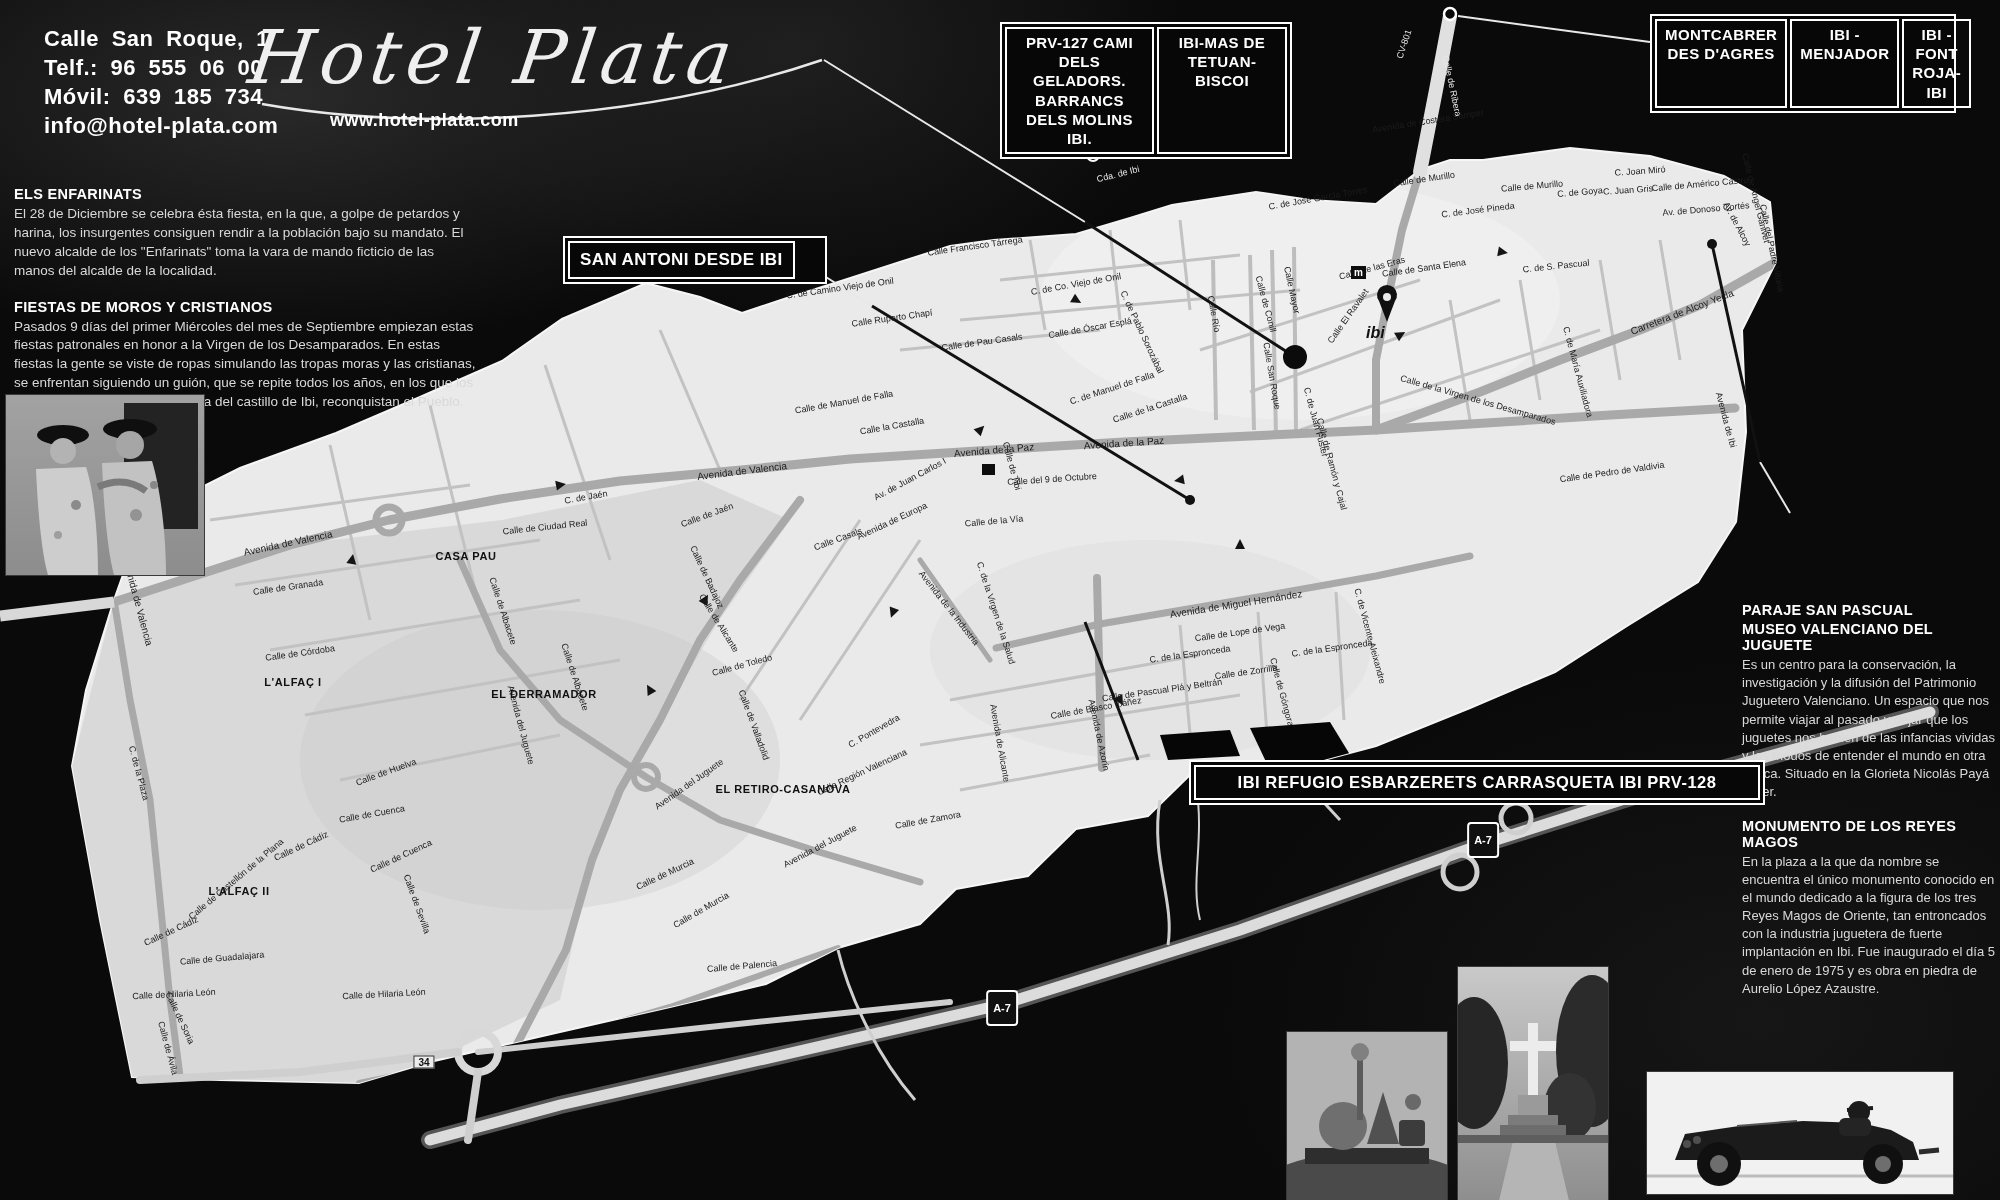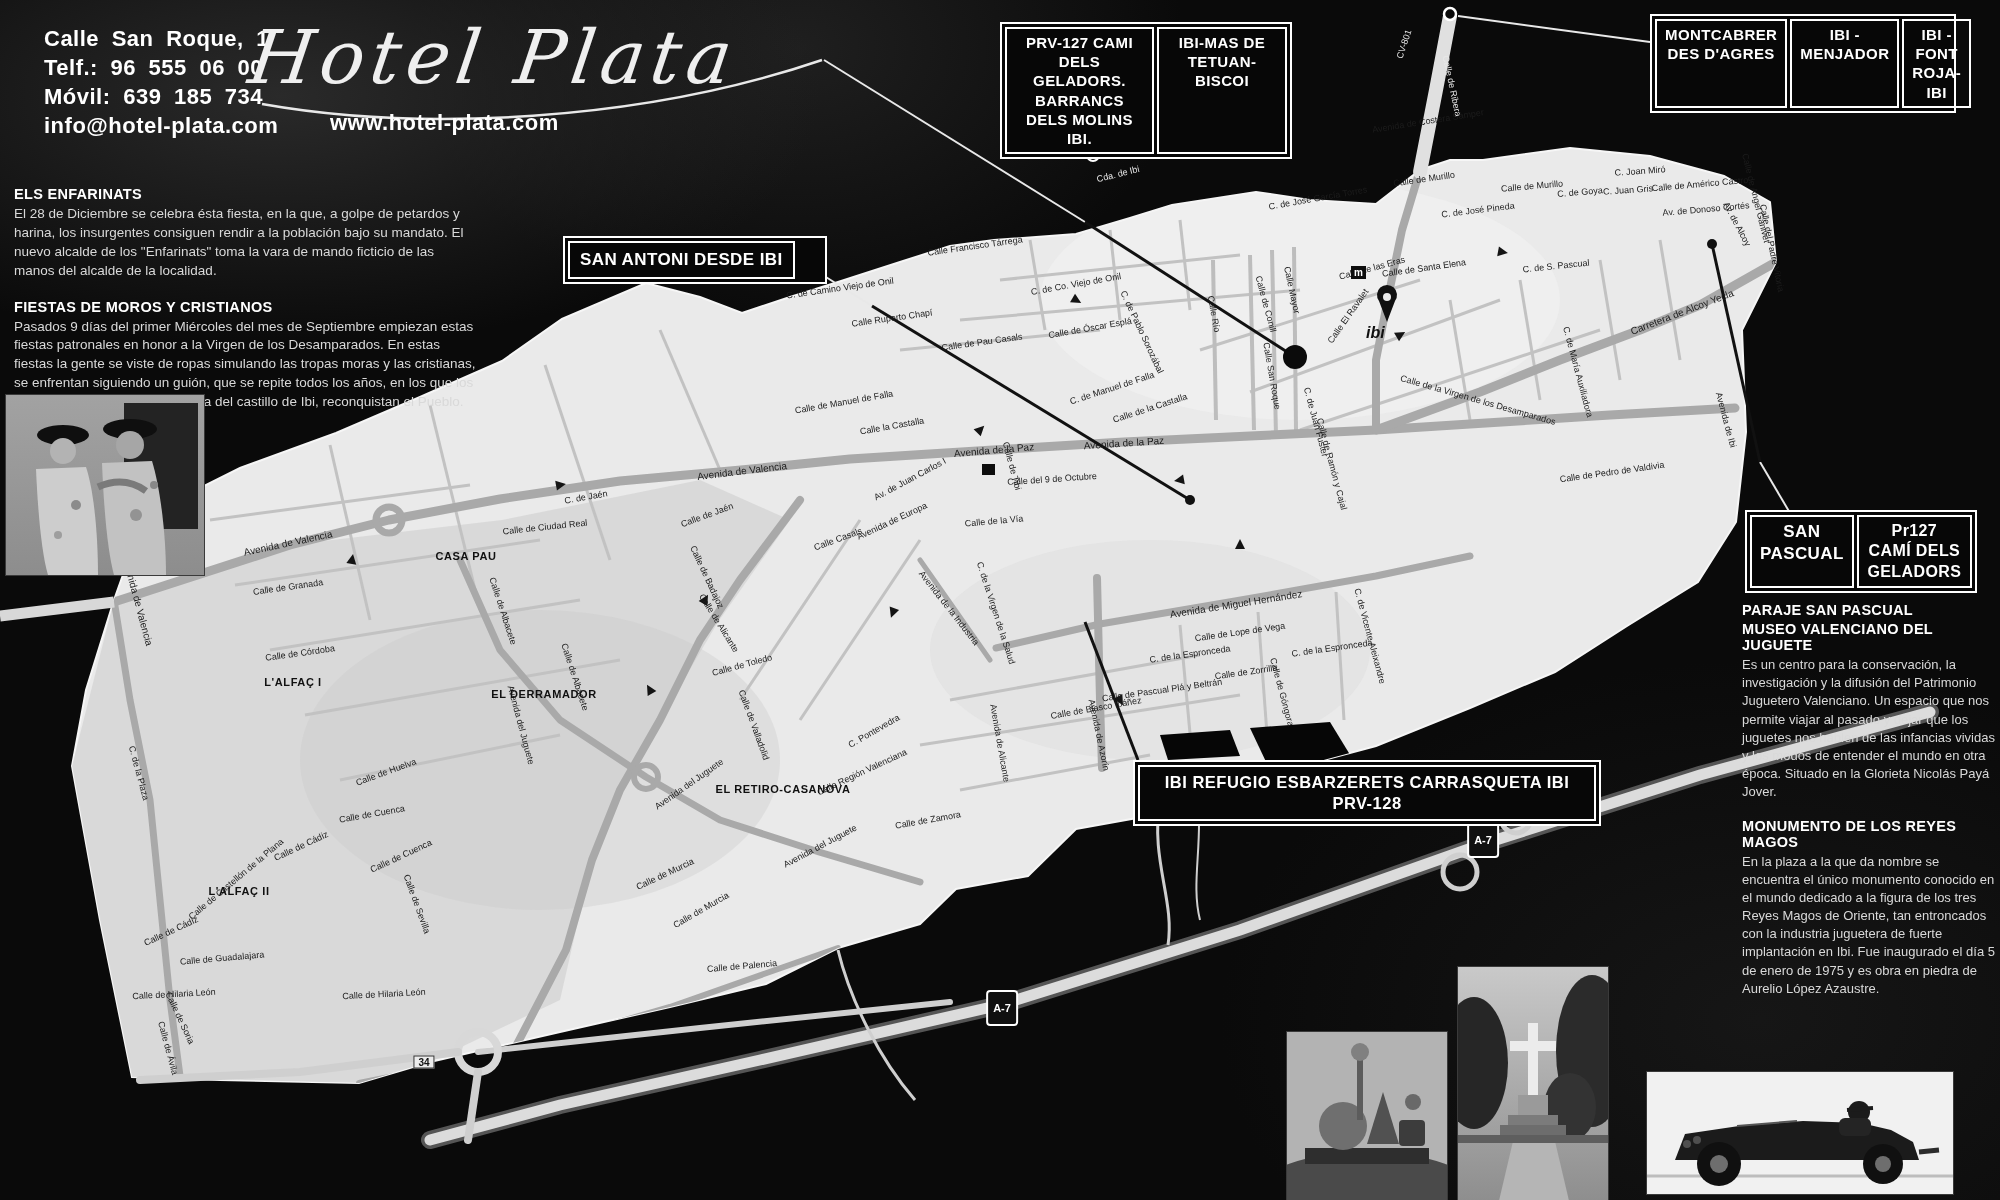--- a/index.html
+++ b/index.html
@@ -11,21 +11,21 @@
       #0a0a0a;
     font-family:"Liberation Sans", sans-serif;}
   svg{position:absolute;left:0;top:0;}
   
   .contact{position:absolute;left:44px;top:24px;color:#fff;font-weight:bold;
     font-size:22px;line-height:29px;letter-spacing:.5px;word-spacing:6px;white-space:nowrap;}
   .logo{position:absolute;left:250px;top:14px;color:#efefef;
     font-family:"DejaVu Serif", serif;font-style:italic;font-size:74px;
     transform:skewX(-8deg);letter-spacing:6px;white-space:nowrap;}
   .website{position:absolute;left:330px;top:110px;color:#fff;font-weight:bold;
-    font-size:22px;letter-spacing:.5px;}
+    font-size:18px;letter-spacing:.5px;}
   
   .co{position:absolute;border:2px solid #fff;background:#070707;padding:3px;
     display:flex;flex-direction:row;gap:3px;box-sizing:border-box;z-index:40;}
   .co .cell{border:2px solid #fff;padding:4px 8px;color:#fff;font-weight:bold;
     text-align:center;font-size:15px;line-height:1.28;letter-spacing:.4px;}
   .co-sanantoni .cell{font-size:17px;padding:6px 10px;}
   .co-sanpascual .cell{font-size:16px;}
   .co-ibirefugio{flex-direction:row;}
   .co-ibirefugio .cell{font-size:16.5px;flex:1;padding:5px 8px;letter-spacing:.5px;}
   
@@ -337,29 +337,22 @@
   <div class="co" style="left:1650px;top:14px;width:306px">
     <div class="cell">MONTCABRER DES D'AGRES</div>
     <div class="cell">IBI - MENJADOR</div>
     <div class="cell">IBI - FONT ROJA- IBI</div>
   </div>
 
   <div class="co co-sanantoni" style="left:563px;top:236px;width:264px">
     <div class="cell">SAN ANTONI DESDE IBI</div>
   </div>
 
-  <div class="co co-sanpascual" style="left:1745px;top:510px;width:232px">
-    <div class="cell" style="font-size:17px">SAN PASCUAL</div>
-    <div class="cell">
-      <div>Pr127</div>
-      <div>CAMÍ DELS GELADORS</div>
-    </div>
-  </div>
-
-  <div class="co co-ibirefugio" style="left:1133px;top:760px;width:468px">
+
+  <div class="co co-ibirefugio" style="left:1189px;top:760px;width:576px">
     <div class="cell">IBI REFUGIO ESBARZERETS CARRASQUETA IBI PRV-128</div>
   </div>
 
   <div class="col col-left">
     <h3>ELS ENFARINATS</h3>
     <p>El 28 de Diciembre se celebra ésta fiesta, en la que, a golpe de petardos y harina, los insurgentes consiguen rendir a la población bajo su mandato. El nuevo alcalde de los "Enfarinats" toma la vara de mando ficticio de las manos del alcalde de la localidad.</p>
     <h3>FIESTAS DE MOROS Y CRISTIANOS</h3>
     <p>Pasados 9 días del primer Miércoles del mes de Septiembre empiezan estas fiestas patronales en honor a la Virgen de los Desamparados. En estas fiestas la gente se viste de ropas simulando las tropas moras y las cristianas, se enfrentan siguiendo un guión, que se repite todos los años, en los que los cristianos, previa conquista mora del castillo de Ibi, reconquistan el Pueblo.</p>
   </div>
 

